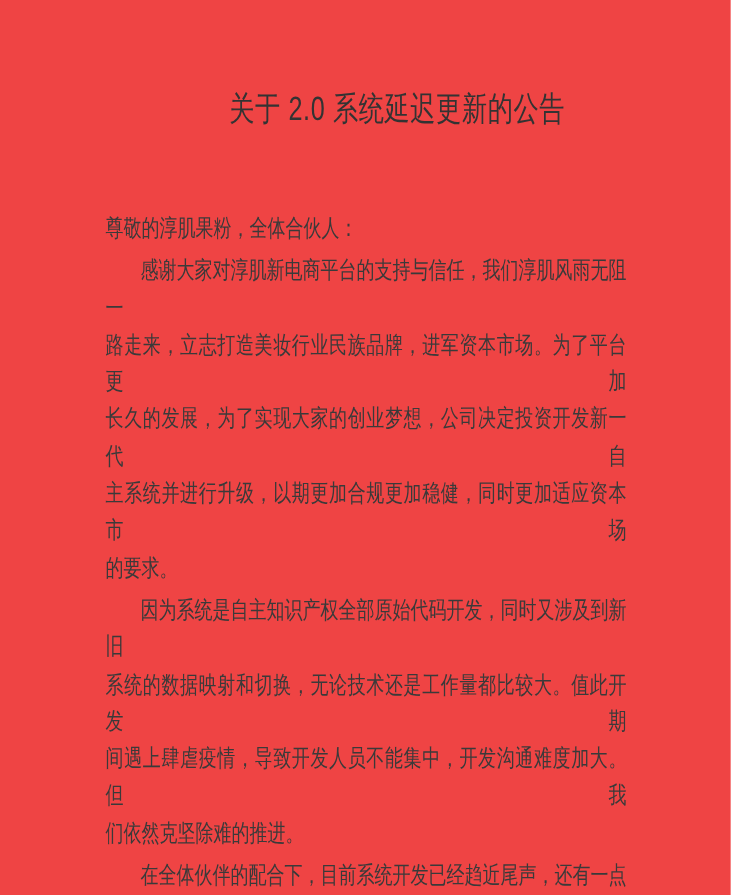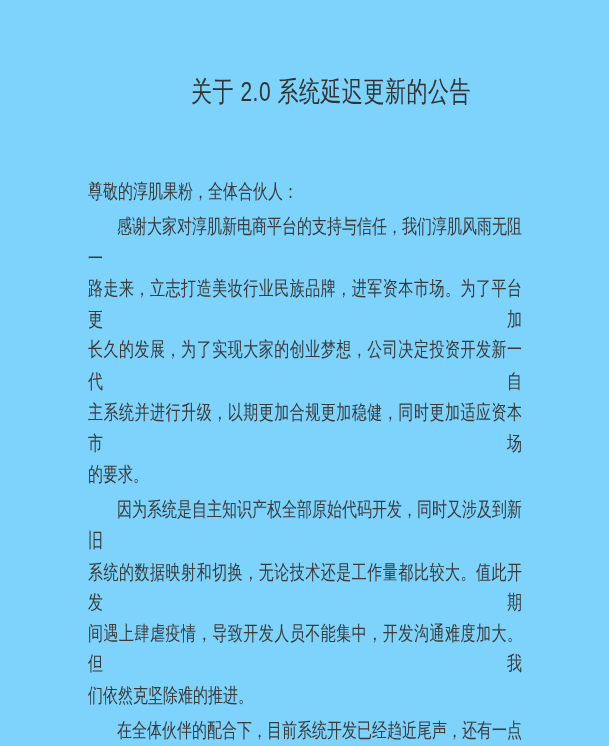--- a/index.html
+++ b/index.html
@@ -2,21 +2,21 @@
 <html><head>
 <meta charset="utf-8">
 <style>
   html, body { margin: 0; padding: 0; background: #ffffff; }
   body { font-family: "Liberation Sans", sans-serif; }
 
   .page {
     position: relative;
     width: 609px;
     height: 746px;
-    background: #7dd3fc;
+    background: #ef4444;
     overflow: hidden;
   }
 
   
   .scale {
     width: 609px;
     height: 561px;
     transform: scaleY(1.33);
     transform-origin: 0 0;
     overflow: hidden;

